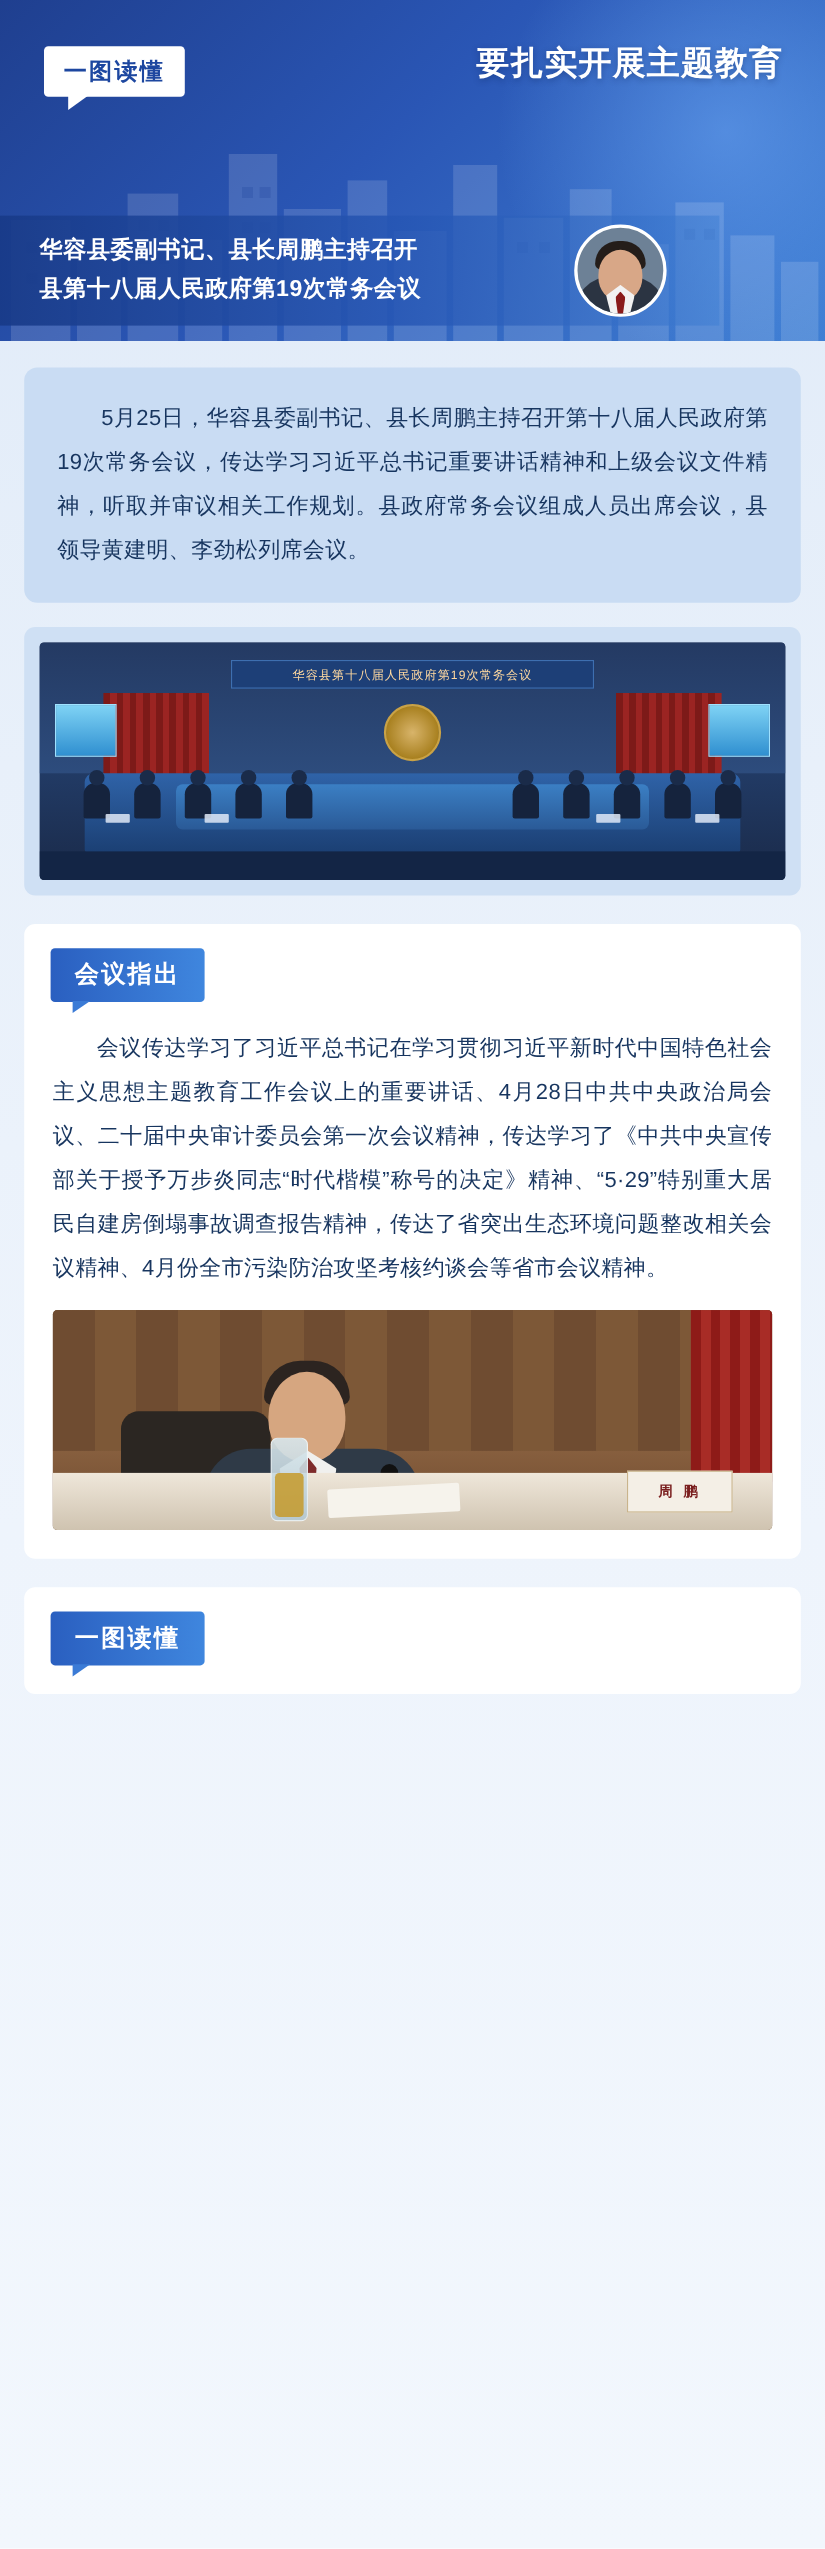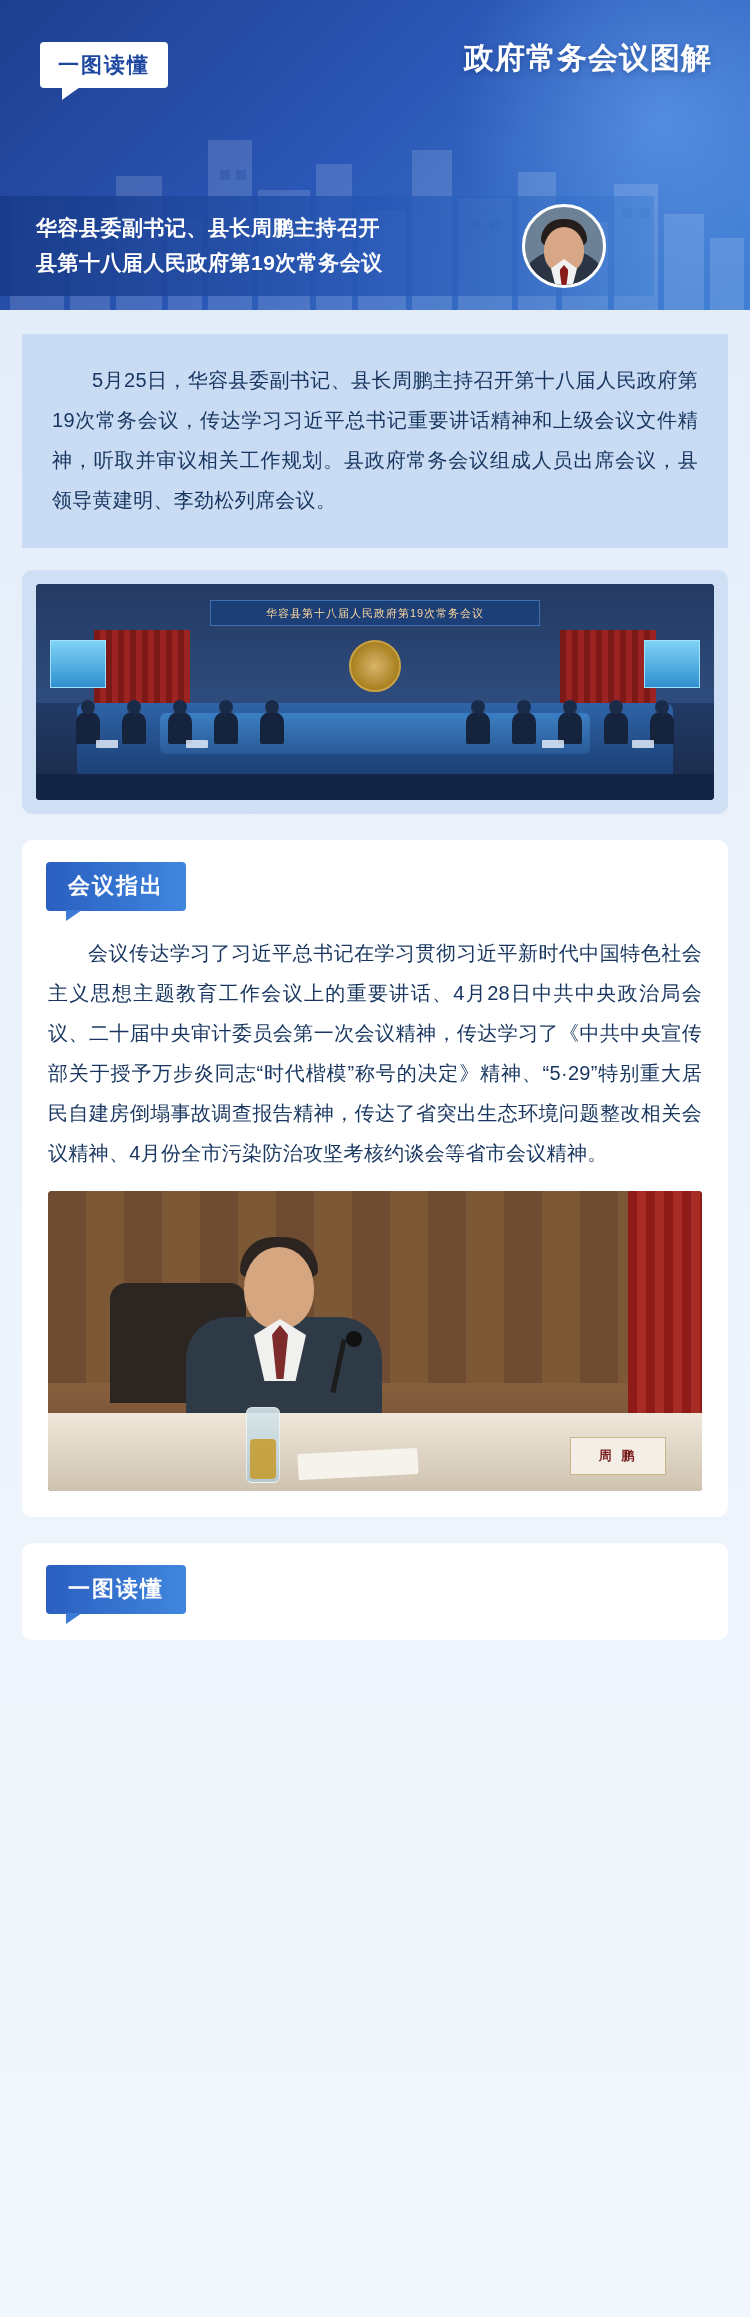--- a/index.html
+++ b/index.html
@@ -137,21 +137,21 @@
     position: absolute;
     left: 50%; bottom: -4px;
     transform: translateX(-50%);
     width: 9px; height: 24px;
     background: #8a1b1b;
     clip-path: polygon(50% 0, 100% 22%, 70% 100%, 30% 100%, 0 22%);
   }
   .lead-block {
     margin: 24px 22px 0 22px;
     background: #c9dcf3;
-    border-radius: 0;
+    border-radius: 12px;
     padding: 26px 30px 28px 30px;
   }
   .para {
     color: #17355f;
     font-size: 20px;
     line-height: 2.0;
     text-align: justify;
     text-indent: 2em;
     letter-spacing: 0.3px;
   }
@@ -263,21 +263,21 @@
   .mp-doc {
     position: absolute;
     width: 22px; height: 8px; background: #dfe9f7; opacity: 0.85;
     border-radius: 1px;
   }
 
   
   .speaker-photo {
     position: relative;
     width: 100%;
-    height: 300px;
+    height: 200px;
     border-radius: 4px;
     overflow: hidden;
     background: linear-gradient(180deg, #7a5638 0%, #8d6442 55%, #6d492e 100%);
   }
   .sp-wall {
     position: absolute; left: 0; top: 0; right: 0; height: 64%;
     background: repeating-linear-gradient(90deg, #6f4c31 0 38px, #7d5837 38px 76px);
   }
   .sp-curtain {
     position: absolute; right: 0; top: 0; width: 74px; height: 78%;
@@ -392,21 +392,21 @@
         <rect x="622" y="128" width="10" height="10"></rect>
           <rect x="640" y="128" width="10" height="10"></rect>
       </g>
     </svg>
 
     <div class="ribbon">
       <span class="ribbon-text">一图读懂</span>
     </div>
 
     <div class="title-main">
-      <div>政府常务会议图解</div>
+      <div>要扎实开展主题教育</div>
     </div>
 
     <div class="subtitle-bar">
       <div class="subtitle-text">
         <div>华容县委副书记、县长周鹏主持召开</div>
         <div>县第十八届人民政府第19次常务会议</div>
       </div>
       <div class="avatar">
         <div class="body"></div>
         <div class="hair"></div>

